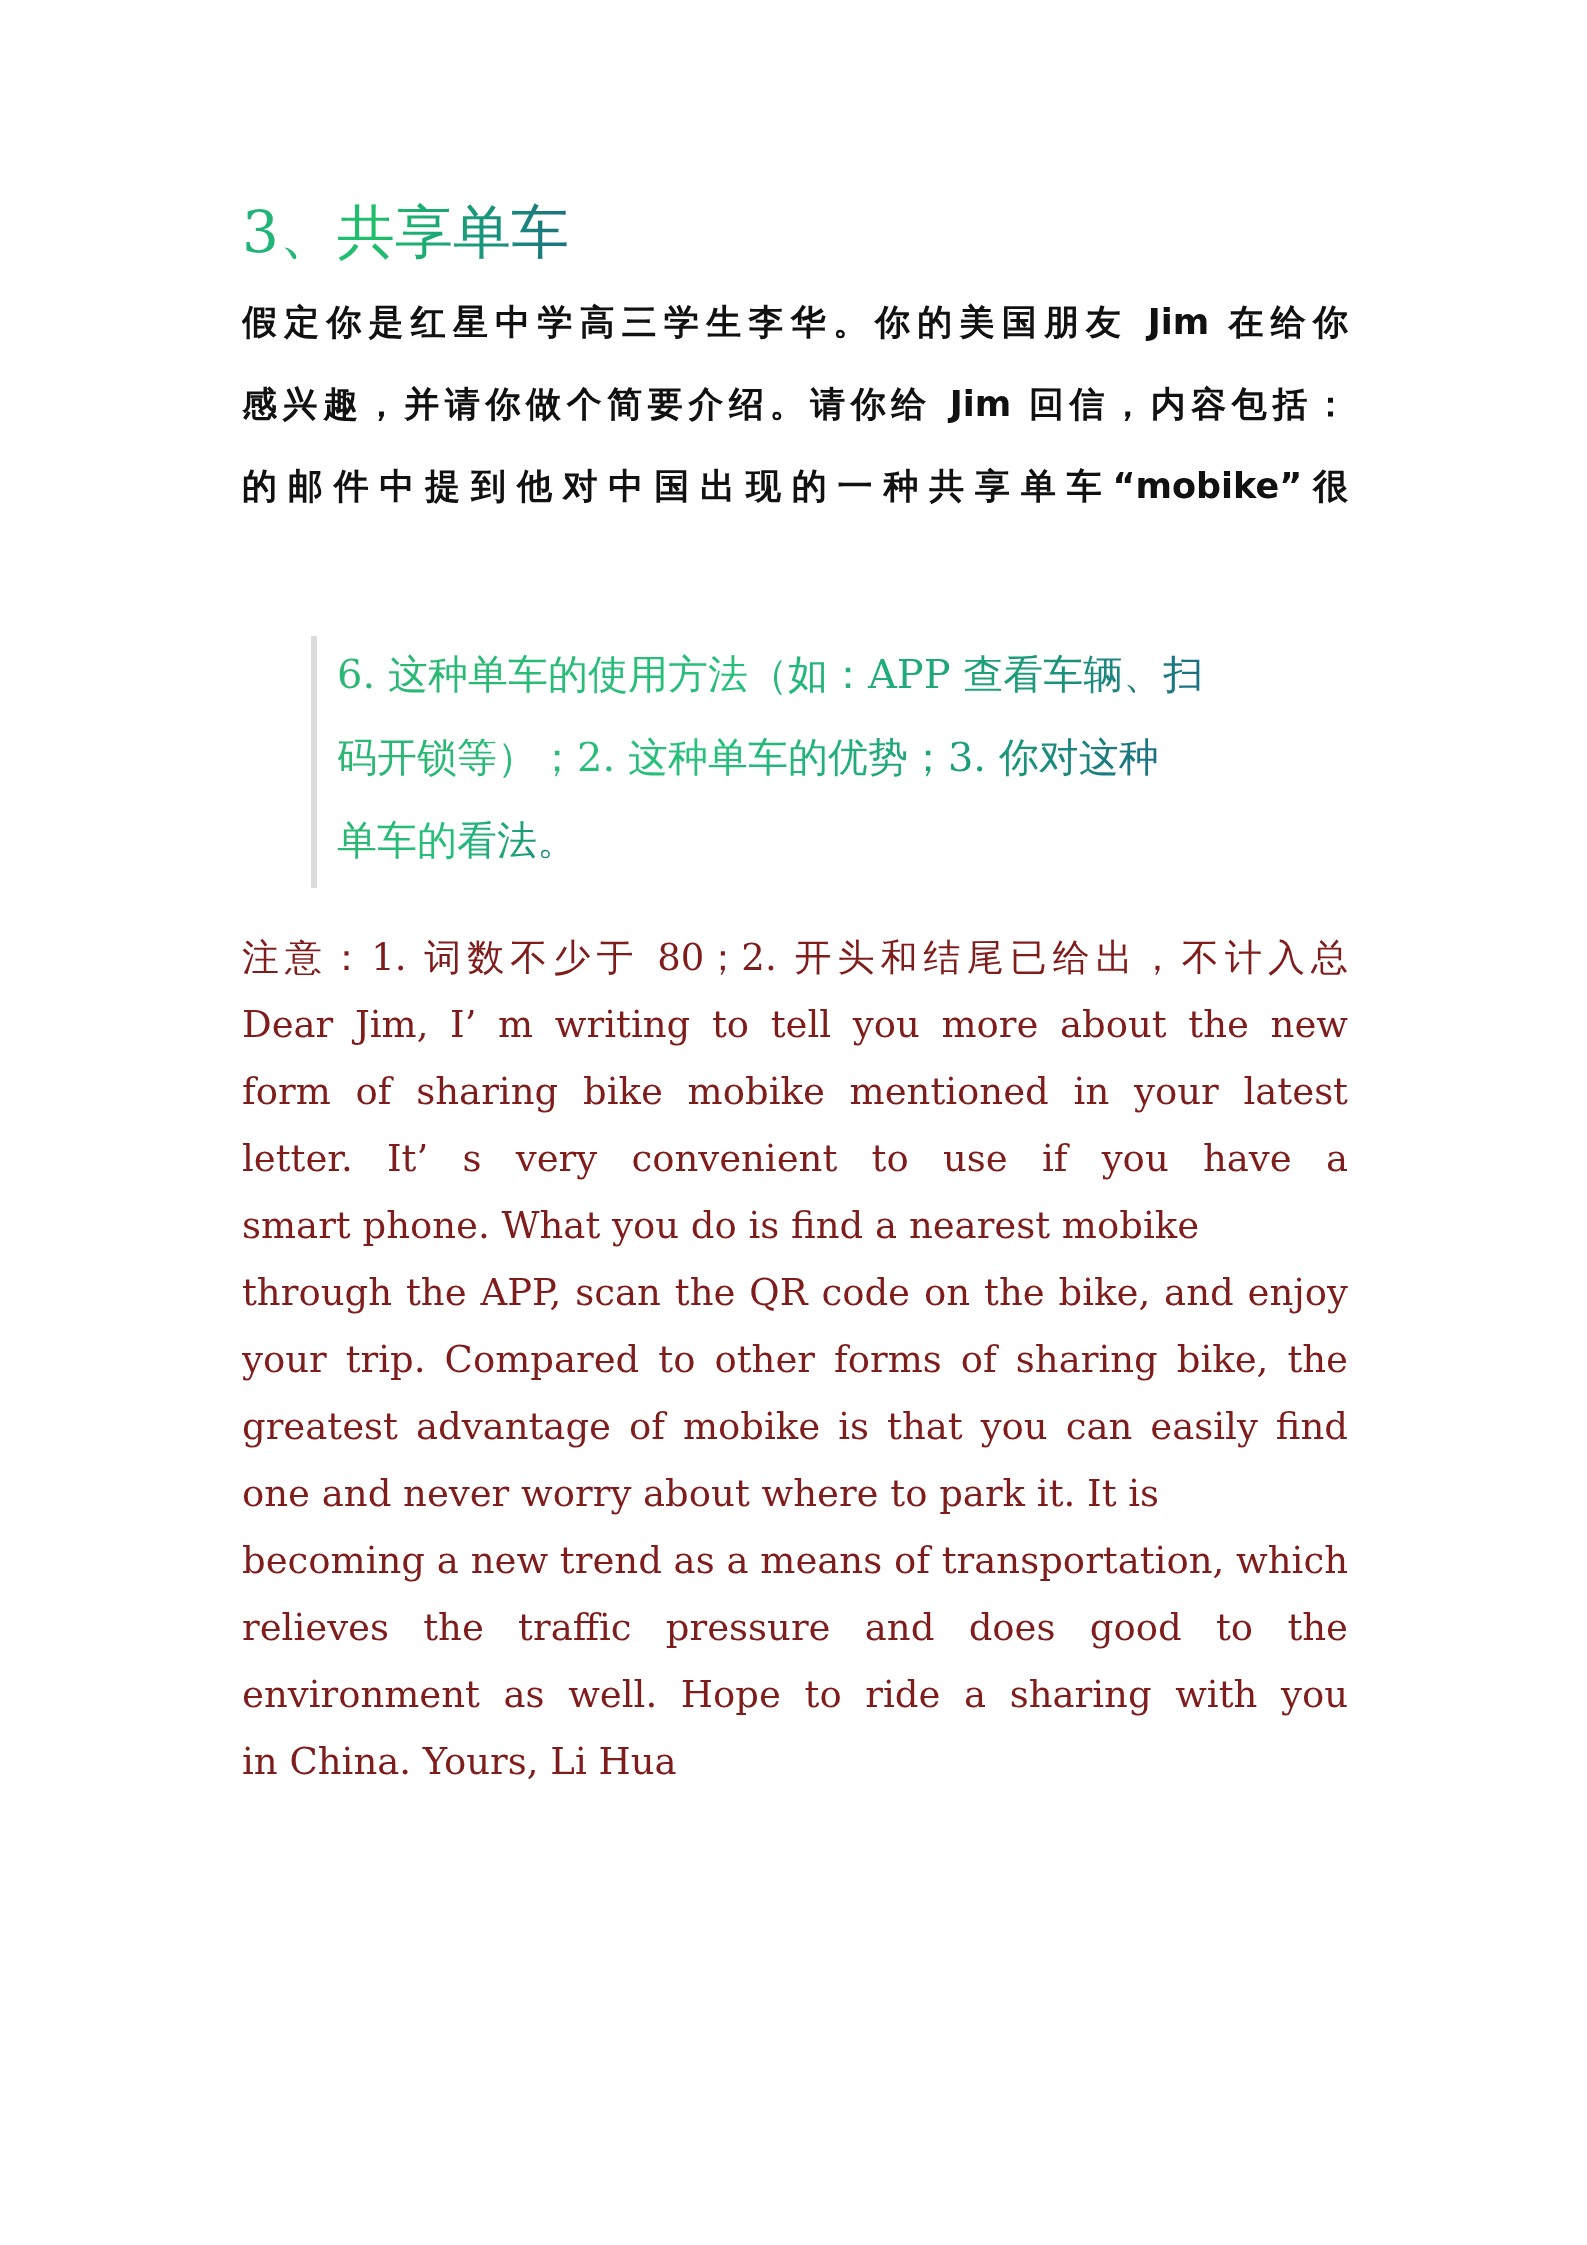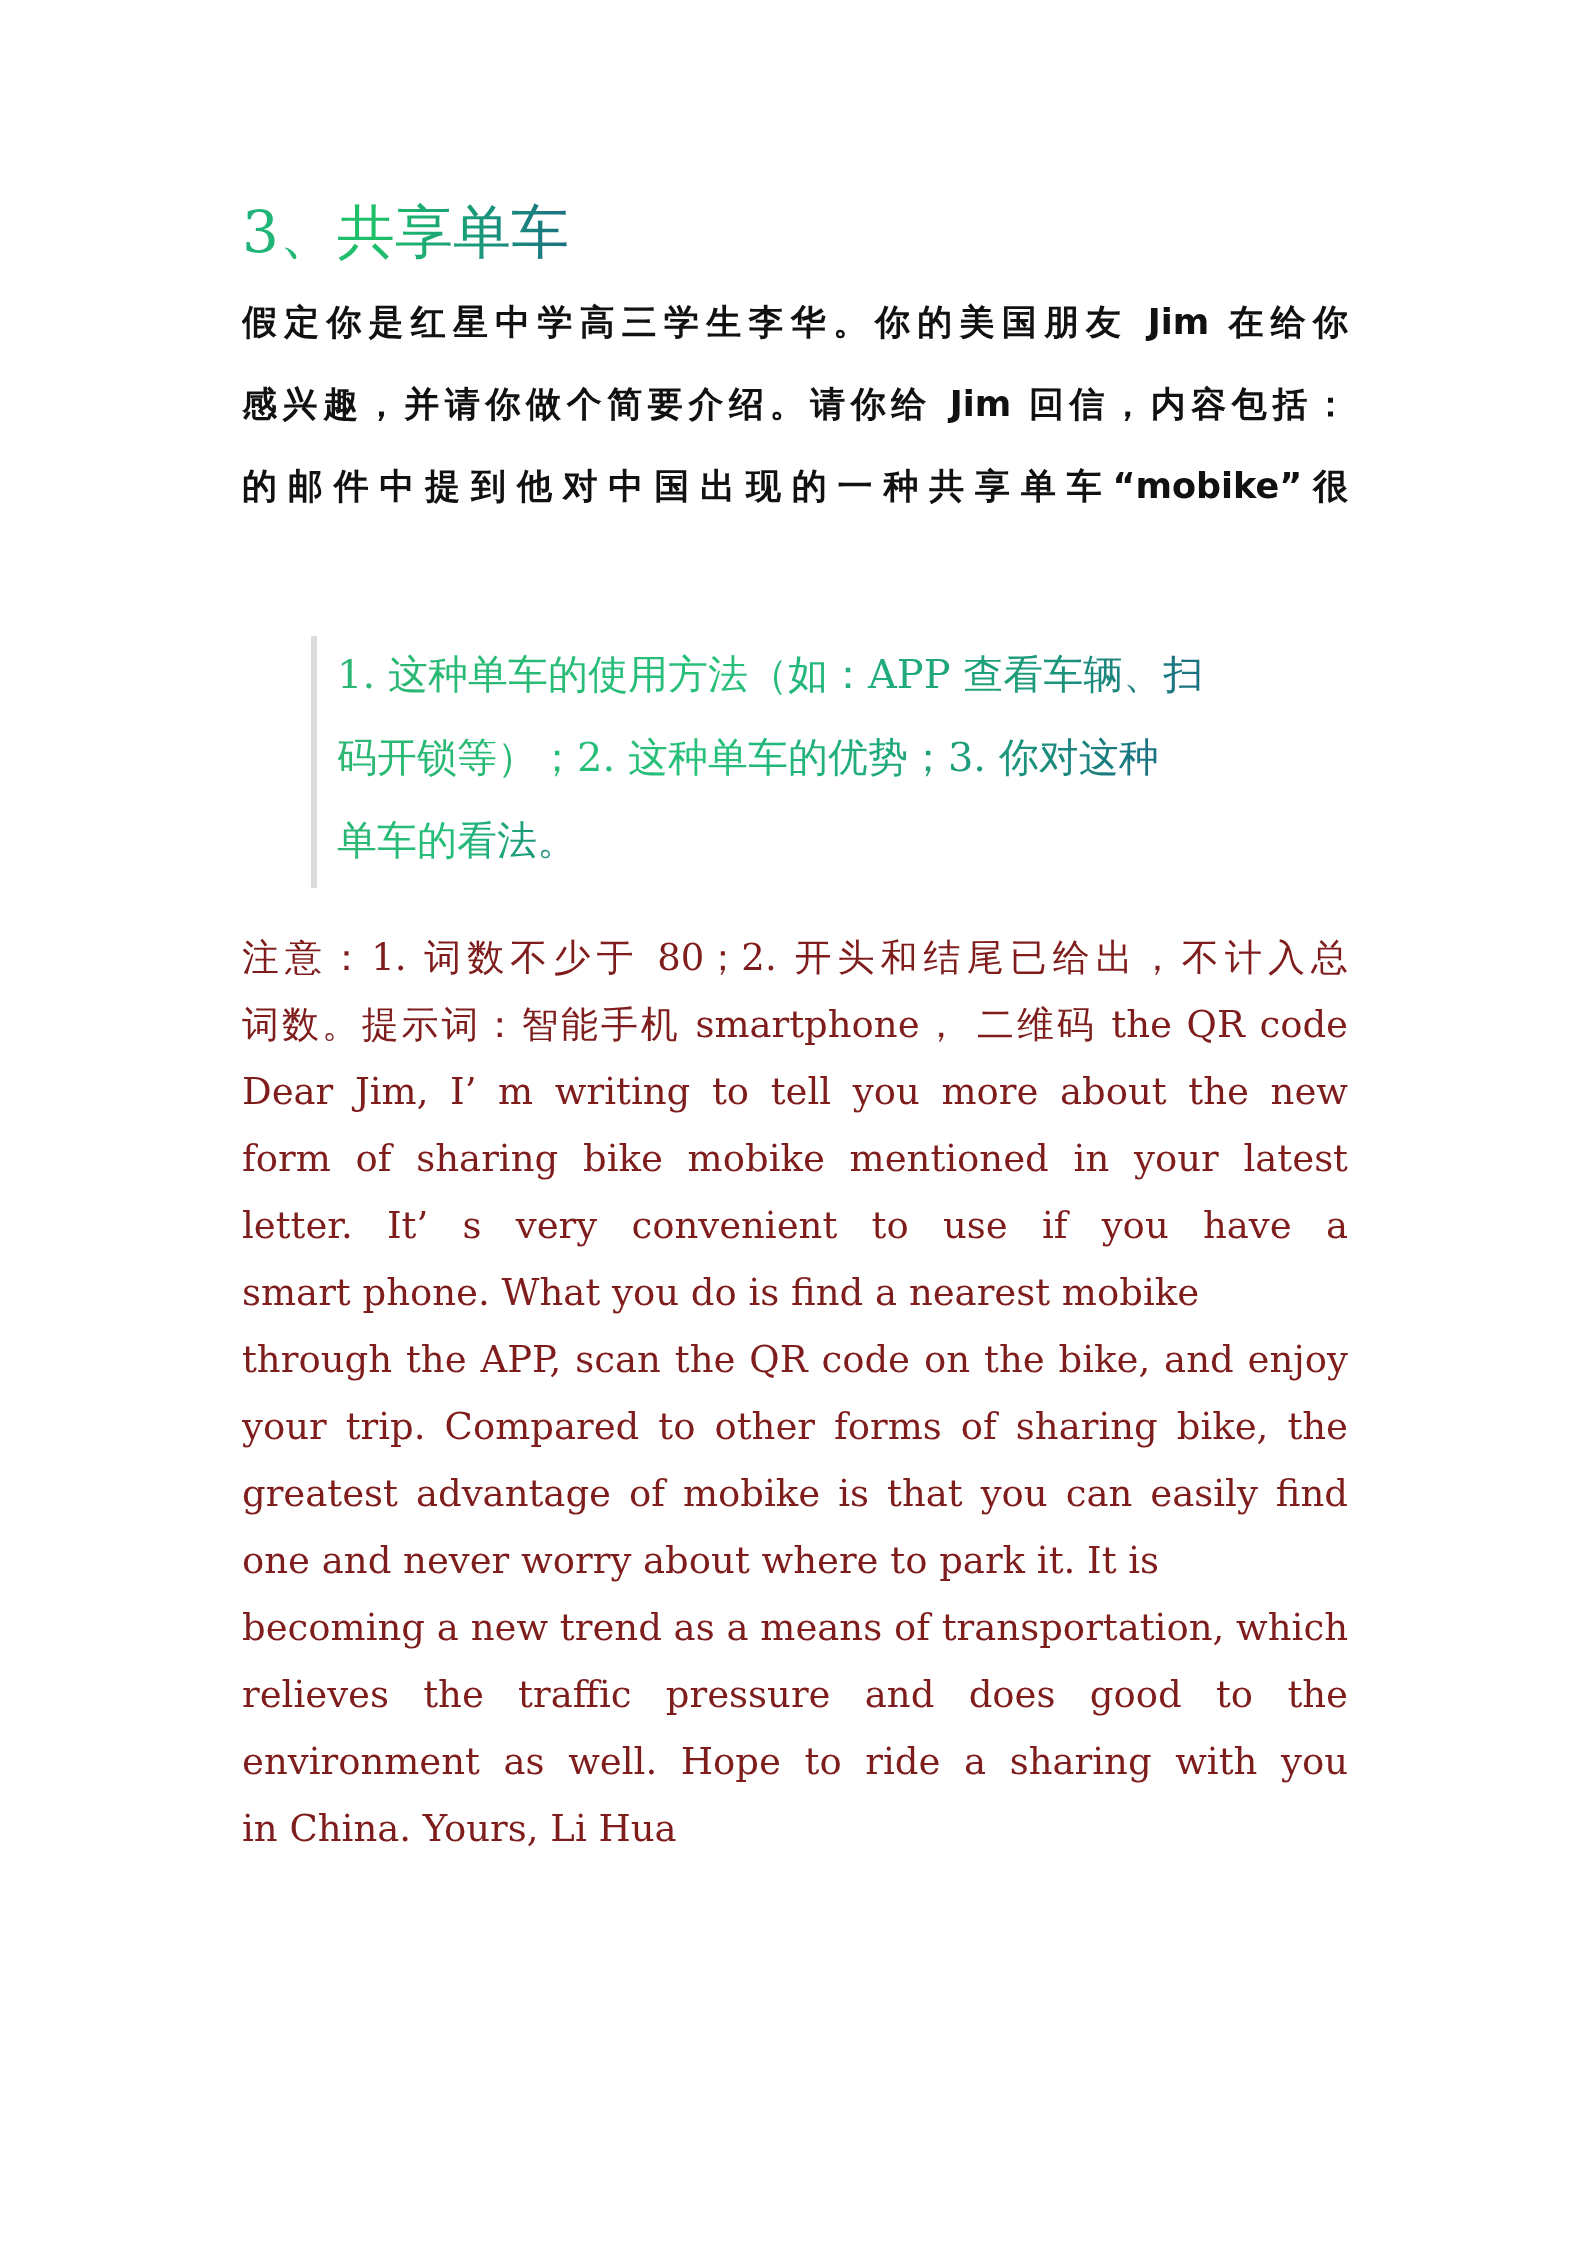--- a/index.html
+++ b/index.html
@@ -96,28 +96,27 @@
 
   <div class="title">3、共享单车</div>
 
   <div class="intro">
     <div class="line">假定你是红星中学高三学生李华。你的美国朋友 Jim 在给你</div>
     <div class="line">感兴趣，并请你做个简要介绍。请你给 Jim 回信，内容包括：</div>
     <div class="line">的邮件中提到他对中国出现的一种共享单车“mobike”很</div>
   </div>
 
   <div class="quote">
-    <div class="line">1. 这种单车的使用方法（如：APP 查看车辆、扫</div>
+    <div class="line">6. 这种单车的使用方法（如：APP 查看车辆、扫</div>
     <div class="line">码开锁等）；2. 这种单车的优势；3. 你对这种</div>
     <div class="line">单车的看法。</div>
   </div>
 
   <div class="body-text">
     <div class="line">注意：1. 词数不少于 80；2. 开头和结尾已给出，不计入总</div>
-    <div class="line">词数。提示词：智能手机 smartphone， 二维码 the QR code</div>
 
     <div class="line">Dear Jim,    I’ m writing to tell you more about the new</div>
     <div class="line">form of sharing bike mobike mentioned in your latest</div>
     <div class="line">letter.    It’ s very convenient to use if you have a</div>
     <div class="line ragged">smart phone. What you do is find a nearest mobike</div>
     <div class="line">through the APP, scan the QR code on the bike, and enjoy</div>
     <div class="line">your trip. Compared to other forms of sharing bike, the</div>
     <div class="line">greatest advantage of mobike is that you can easily find</div>
     <div class="line ragged">one and never worry about where to park it. It is</div>
     <div class="line">becoming a new trend as a means of transportation, which</div>

